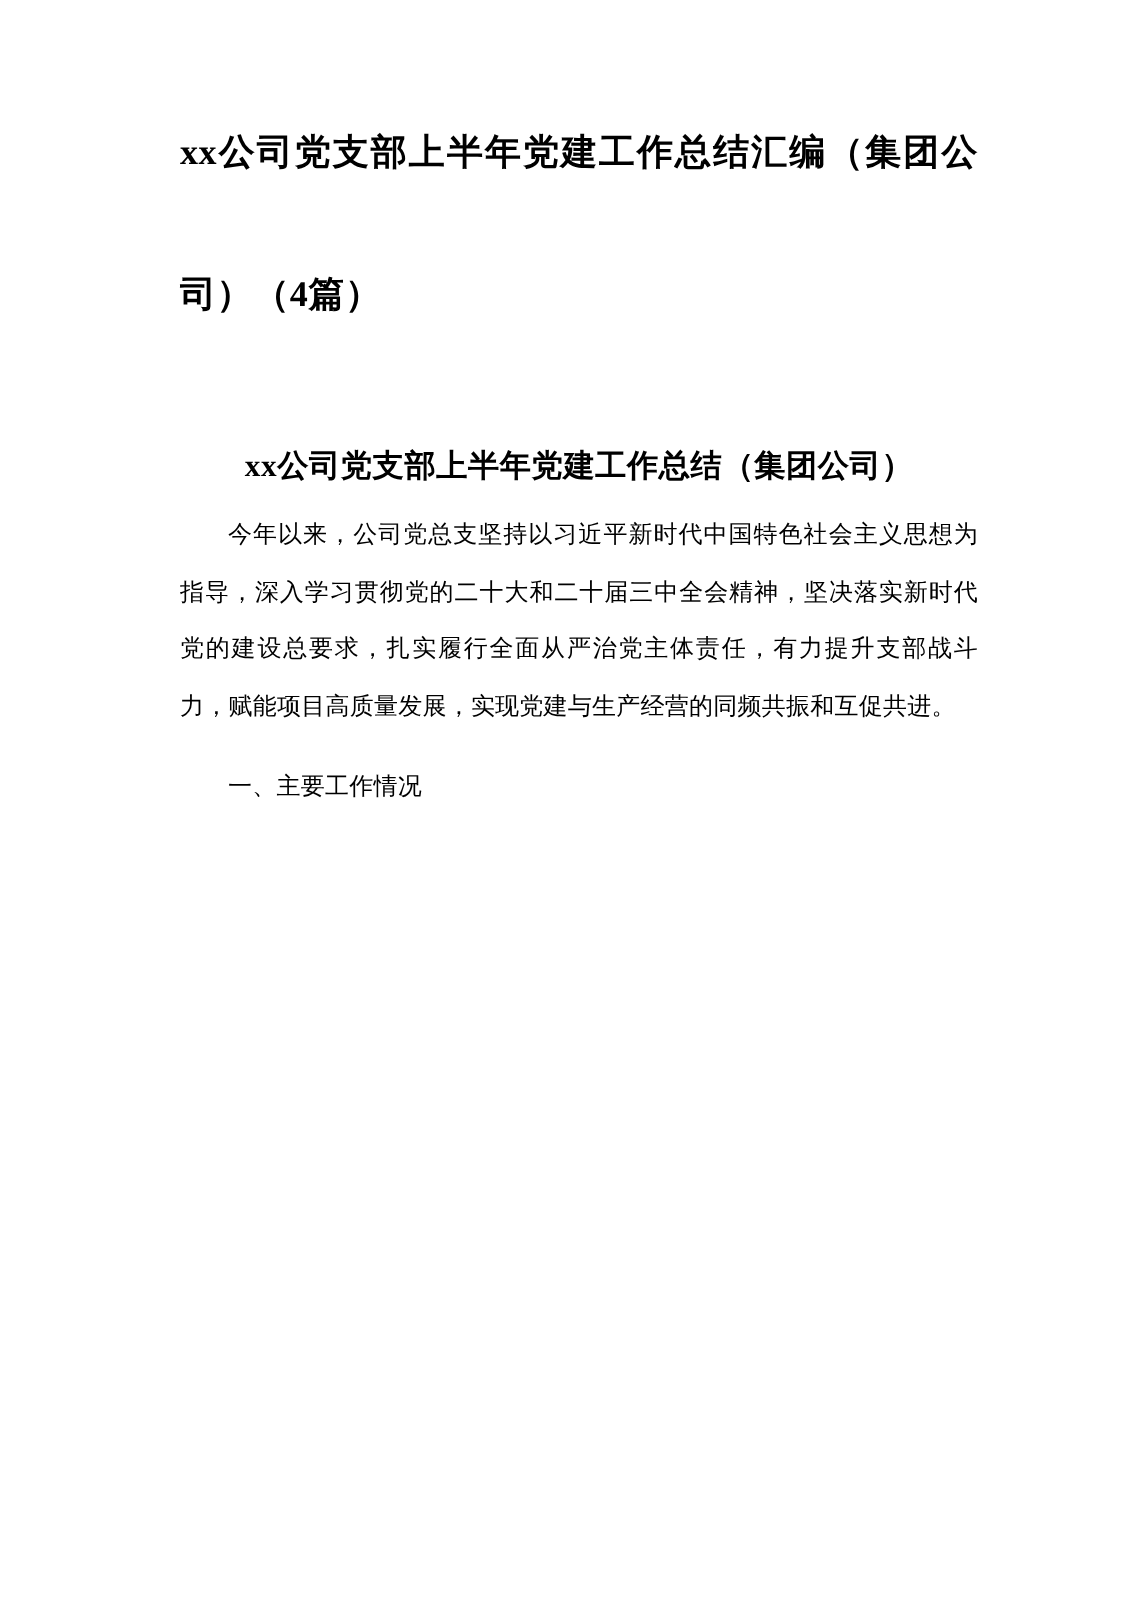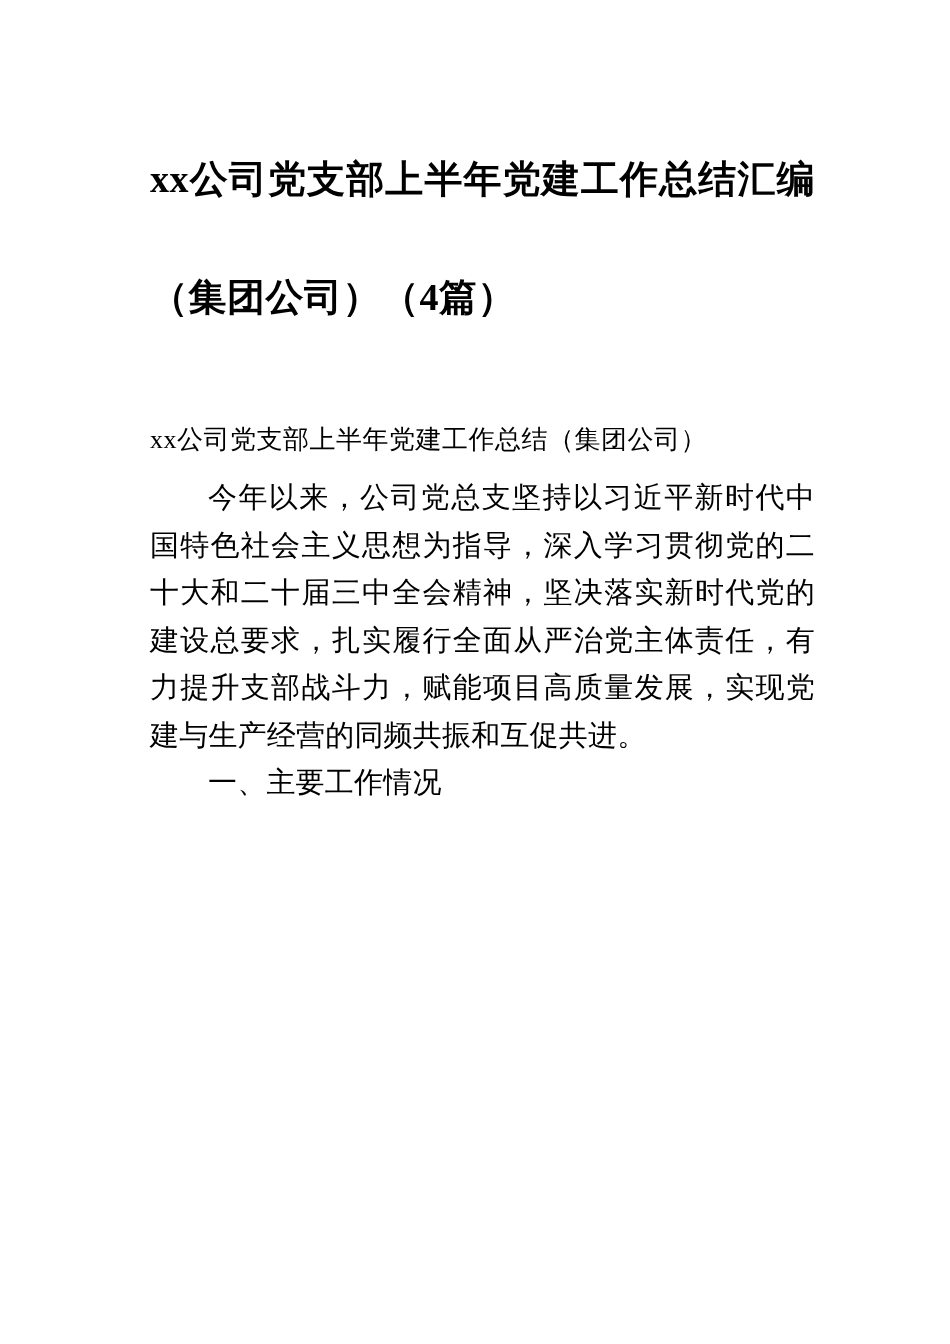--- a/index.html
+++ b/index.html
@@ -24,54 +24,56 @@
   .content {
     position: absolute;
     left: 150px;
     top: 0;
     width: 665px;
   }
 
   
   .doc-title {
     margin: 0;
-    padding-top: 120px;
-    font-size: 38px;
+    padding-top: 69px;
+    font-size: 30px;
     font-weight: bold;
     line-height: 118px;
     letter-spacing: 0.5px;
     text-align: justify;
     text-align-last: left;
     word-break: break-all;
   }
 
   
   .article-title {
     margin: 0;
     padding-top: 62px;
     padding-bottom: 12px;
     font-size: 26px;
-    font-weight: normal;
+    font-weight: bold;
     line-height: 44px;
+    text-align: center;
     letter-spacing: 0.5px;
   }
 
   
   .body-text {
     margin: 0;
-    font-size: 29px;
+    font-size: 20px;
     line-height: 47.5px;
     text-align: justify;
     text-align-last: left;
     text-indent: 2em;
     word-break: break-all;
     letter-spacing: 0.2px;
   }
   .no-justify {
     text-align: right;
+    margin-top: 20px;
   }
 </style>
 </head>
 <body>
 
 <div class="page">
   <div class="content">
 
     <h1 class="doc-title">xx公司党支部上半年党建工作总结汇编（集团公司）（4篇）</h1>
 

